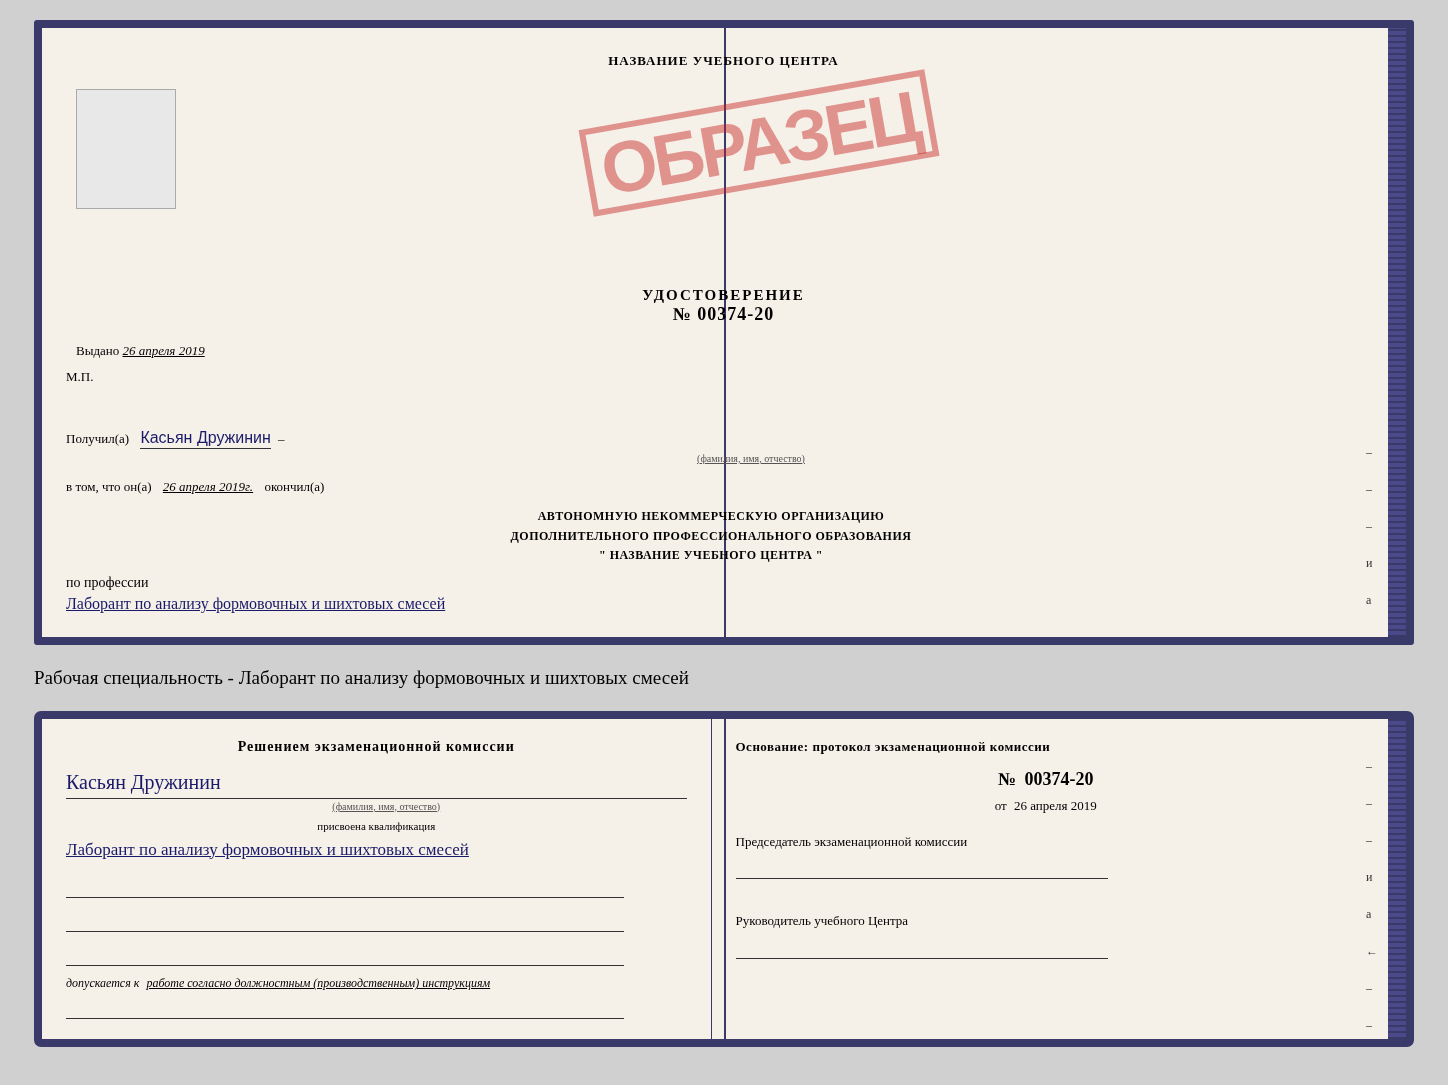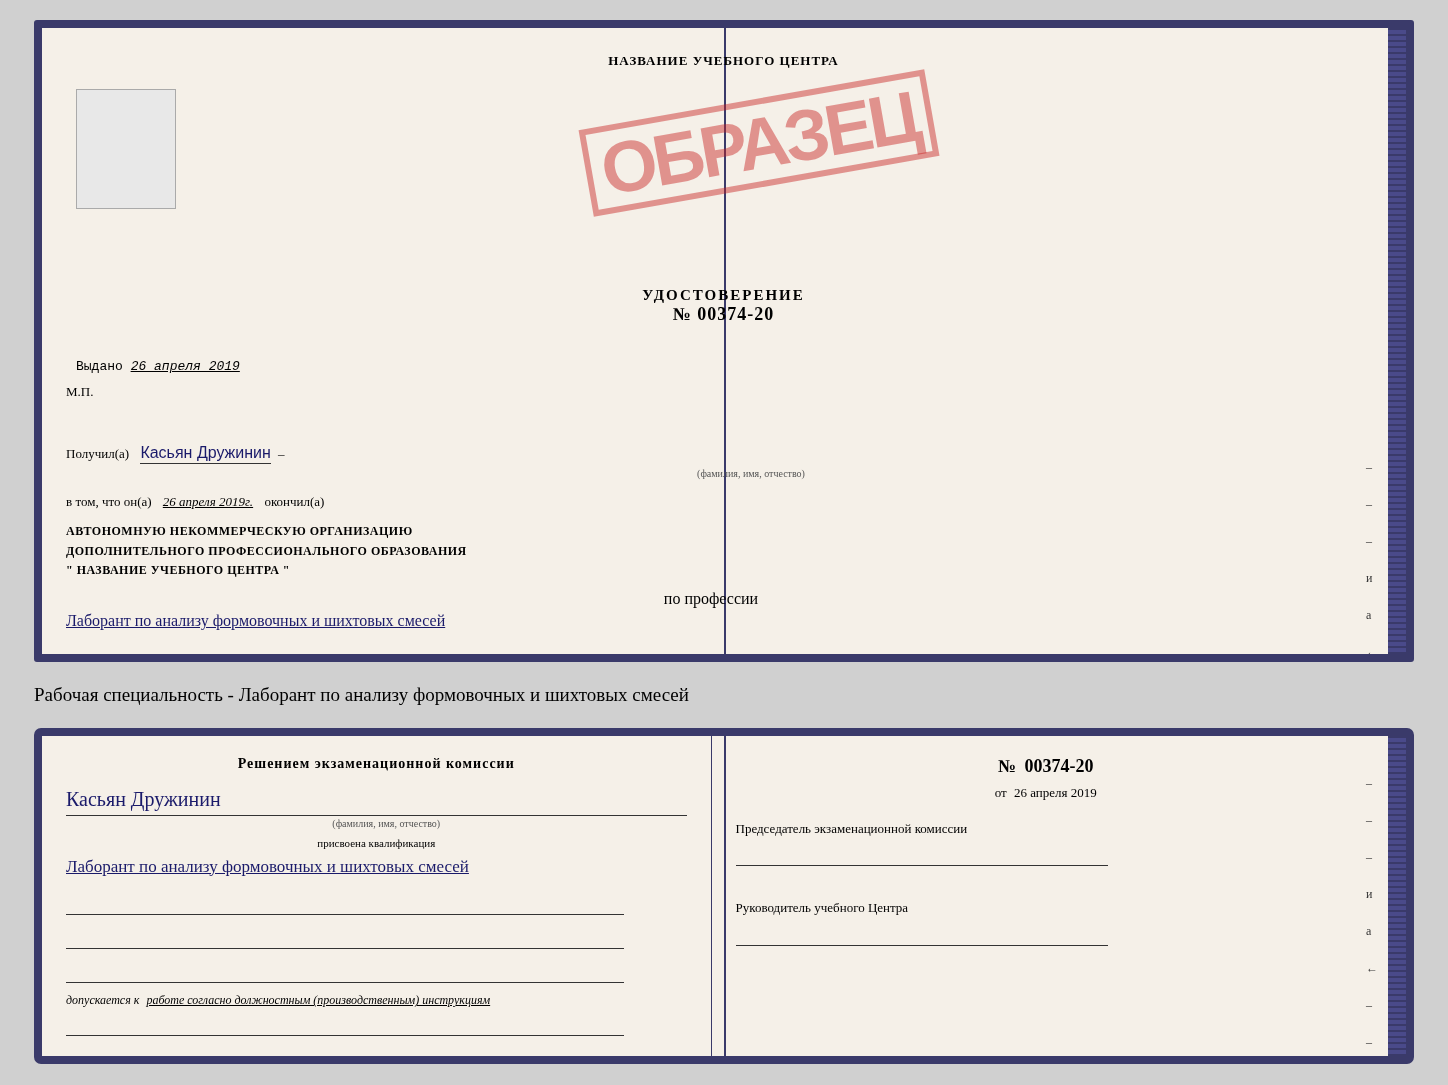--- a/index.html
+++ b/index.html
@@ -117,24 +117,23 @@
 
     .cert-udostoverenie {
       text-align: center;
       font-size: 15px;
       font-weight: bold;
       letter-spacing: 2px;
       margin-top: 8px;
     }
 
     .cert-issued {
-      margin-top: 34px;
+      margin-top: 18px;
       font-size: 13px;
       padding-left: 10px;
-      font-family: Liberation Mono, monospace;
     }
 
     .cert-issued .underline-val {
       font-style: italic;
       text-decoration: underline;
       font-size: 13px;
     }
 
     .mp-label {
       margin-top: 10px;
@@ -152,35 +151,35 @@
       font-family: 'Segoe Script', cursive, 'Comic Sans MS', sans-serif;
       font-size: 16px;
       color: #1a1a6a;
     }
 
     .subtext {
       font-size: 10px;
       color: #555;
       text-align: center;
       display: block;
+      text-decoration: underline;
     }
 
     .detail-block-title {
       font-size: 12px;
       font-weight: bold;
-      text-align: left;
+      text-align: center;
       letter-spacing: 0.5px;
       line-height: 1.6;
       margin: 10px 0 6px;
     }
 
     .profession-label {
-      font-size: 16px;
+      font-size: 14px;
       margin-top: 10px;
-      text-align: center;
     }
 
     .profession-value {
       font-family: 'Segoe Script', cursive;
       font-size: 16px;
       color: #1a1a6a;
       text-decoration: underline;
       line-height: 1.6;
     }
 
@@ -438,20 +437,21 @@
       </div>
 
       <div class="допускается">
         <span>допускается к</span>
         <span class="допускается-text" style="margin-left:4px;">работе согласно должностным (производственным) инструкциям</span>
       </div>
       <div class="sig-line" style="margin-top:8px; width:90%;"></div>
     </div>
 
     <div class="bottom-half right" style="position:relative; padding-right:50px;">
+      <div class="osnov-title">Основание: протокол экзаменационной  комиссии</div>
 
       <div class="protocol-number">
         <span>№</span>
         <span style="margin-left:4px;">00374-20</span>
       </div>
 
       <div class="protocol-date">
         <span>от</span>
         <span style="margin-left:4px;">26 апреля 2019</span>
       </div>

